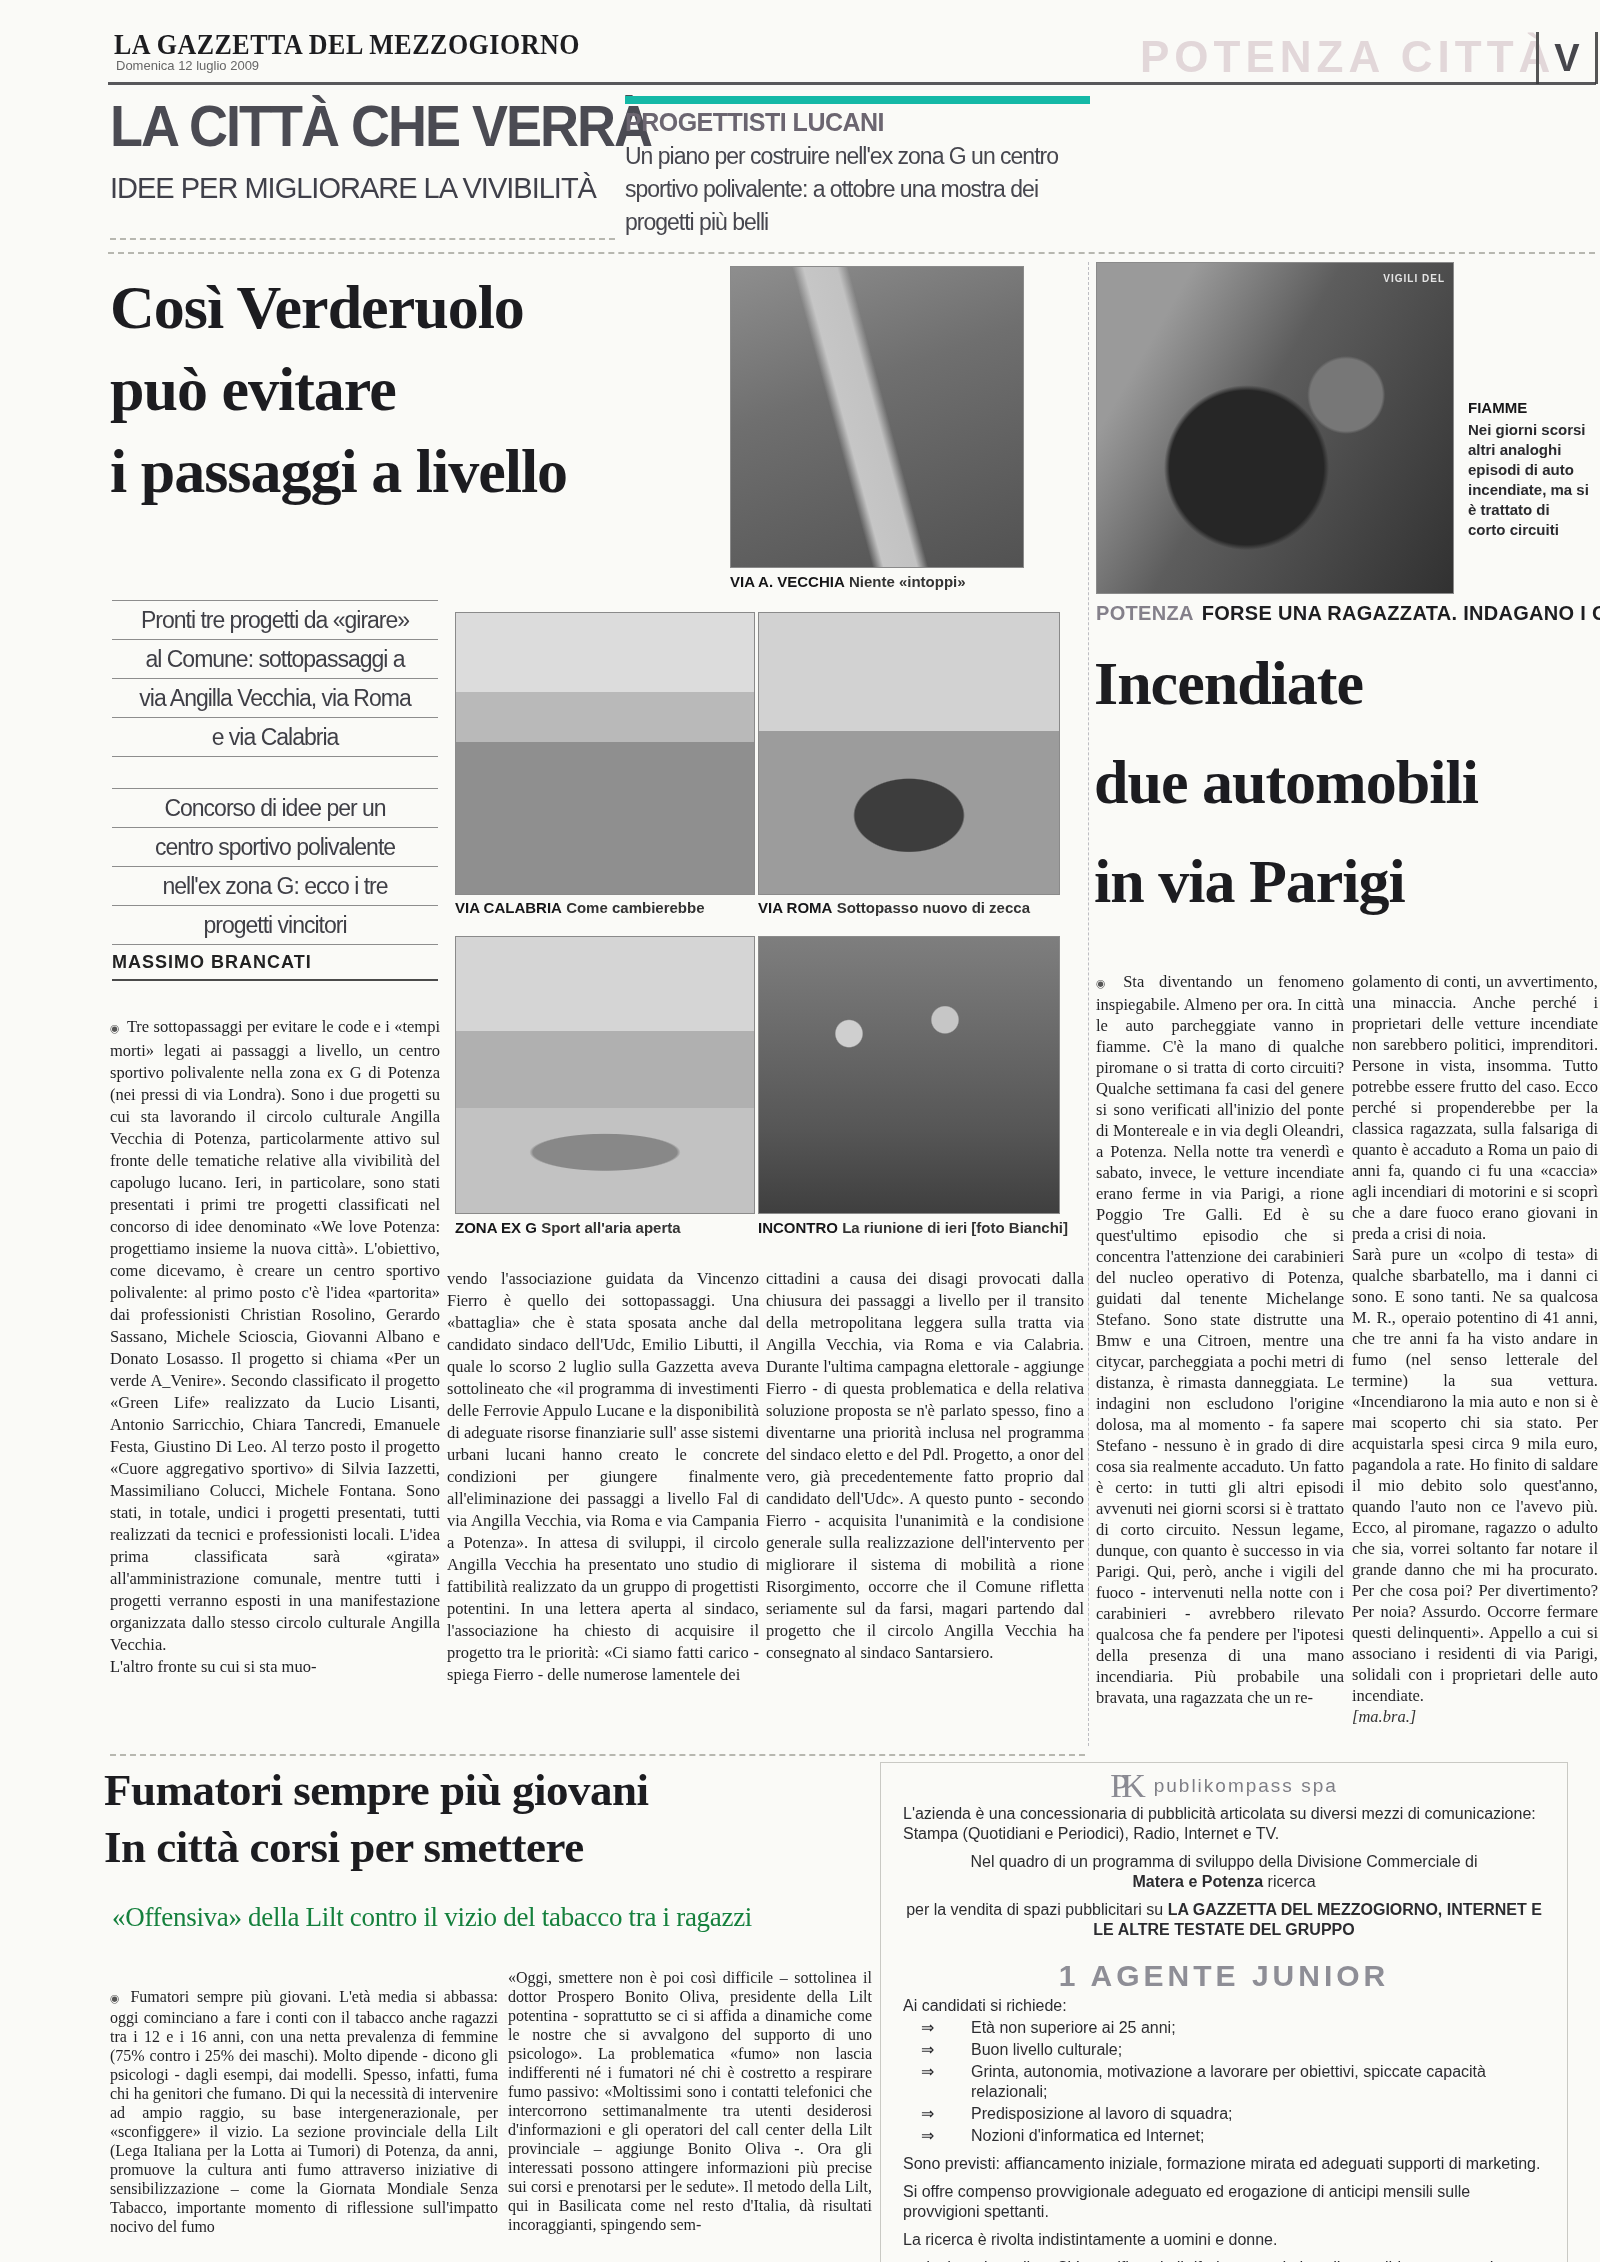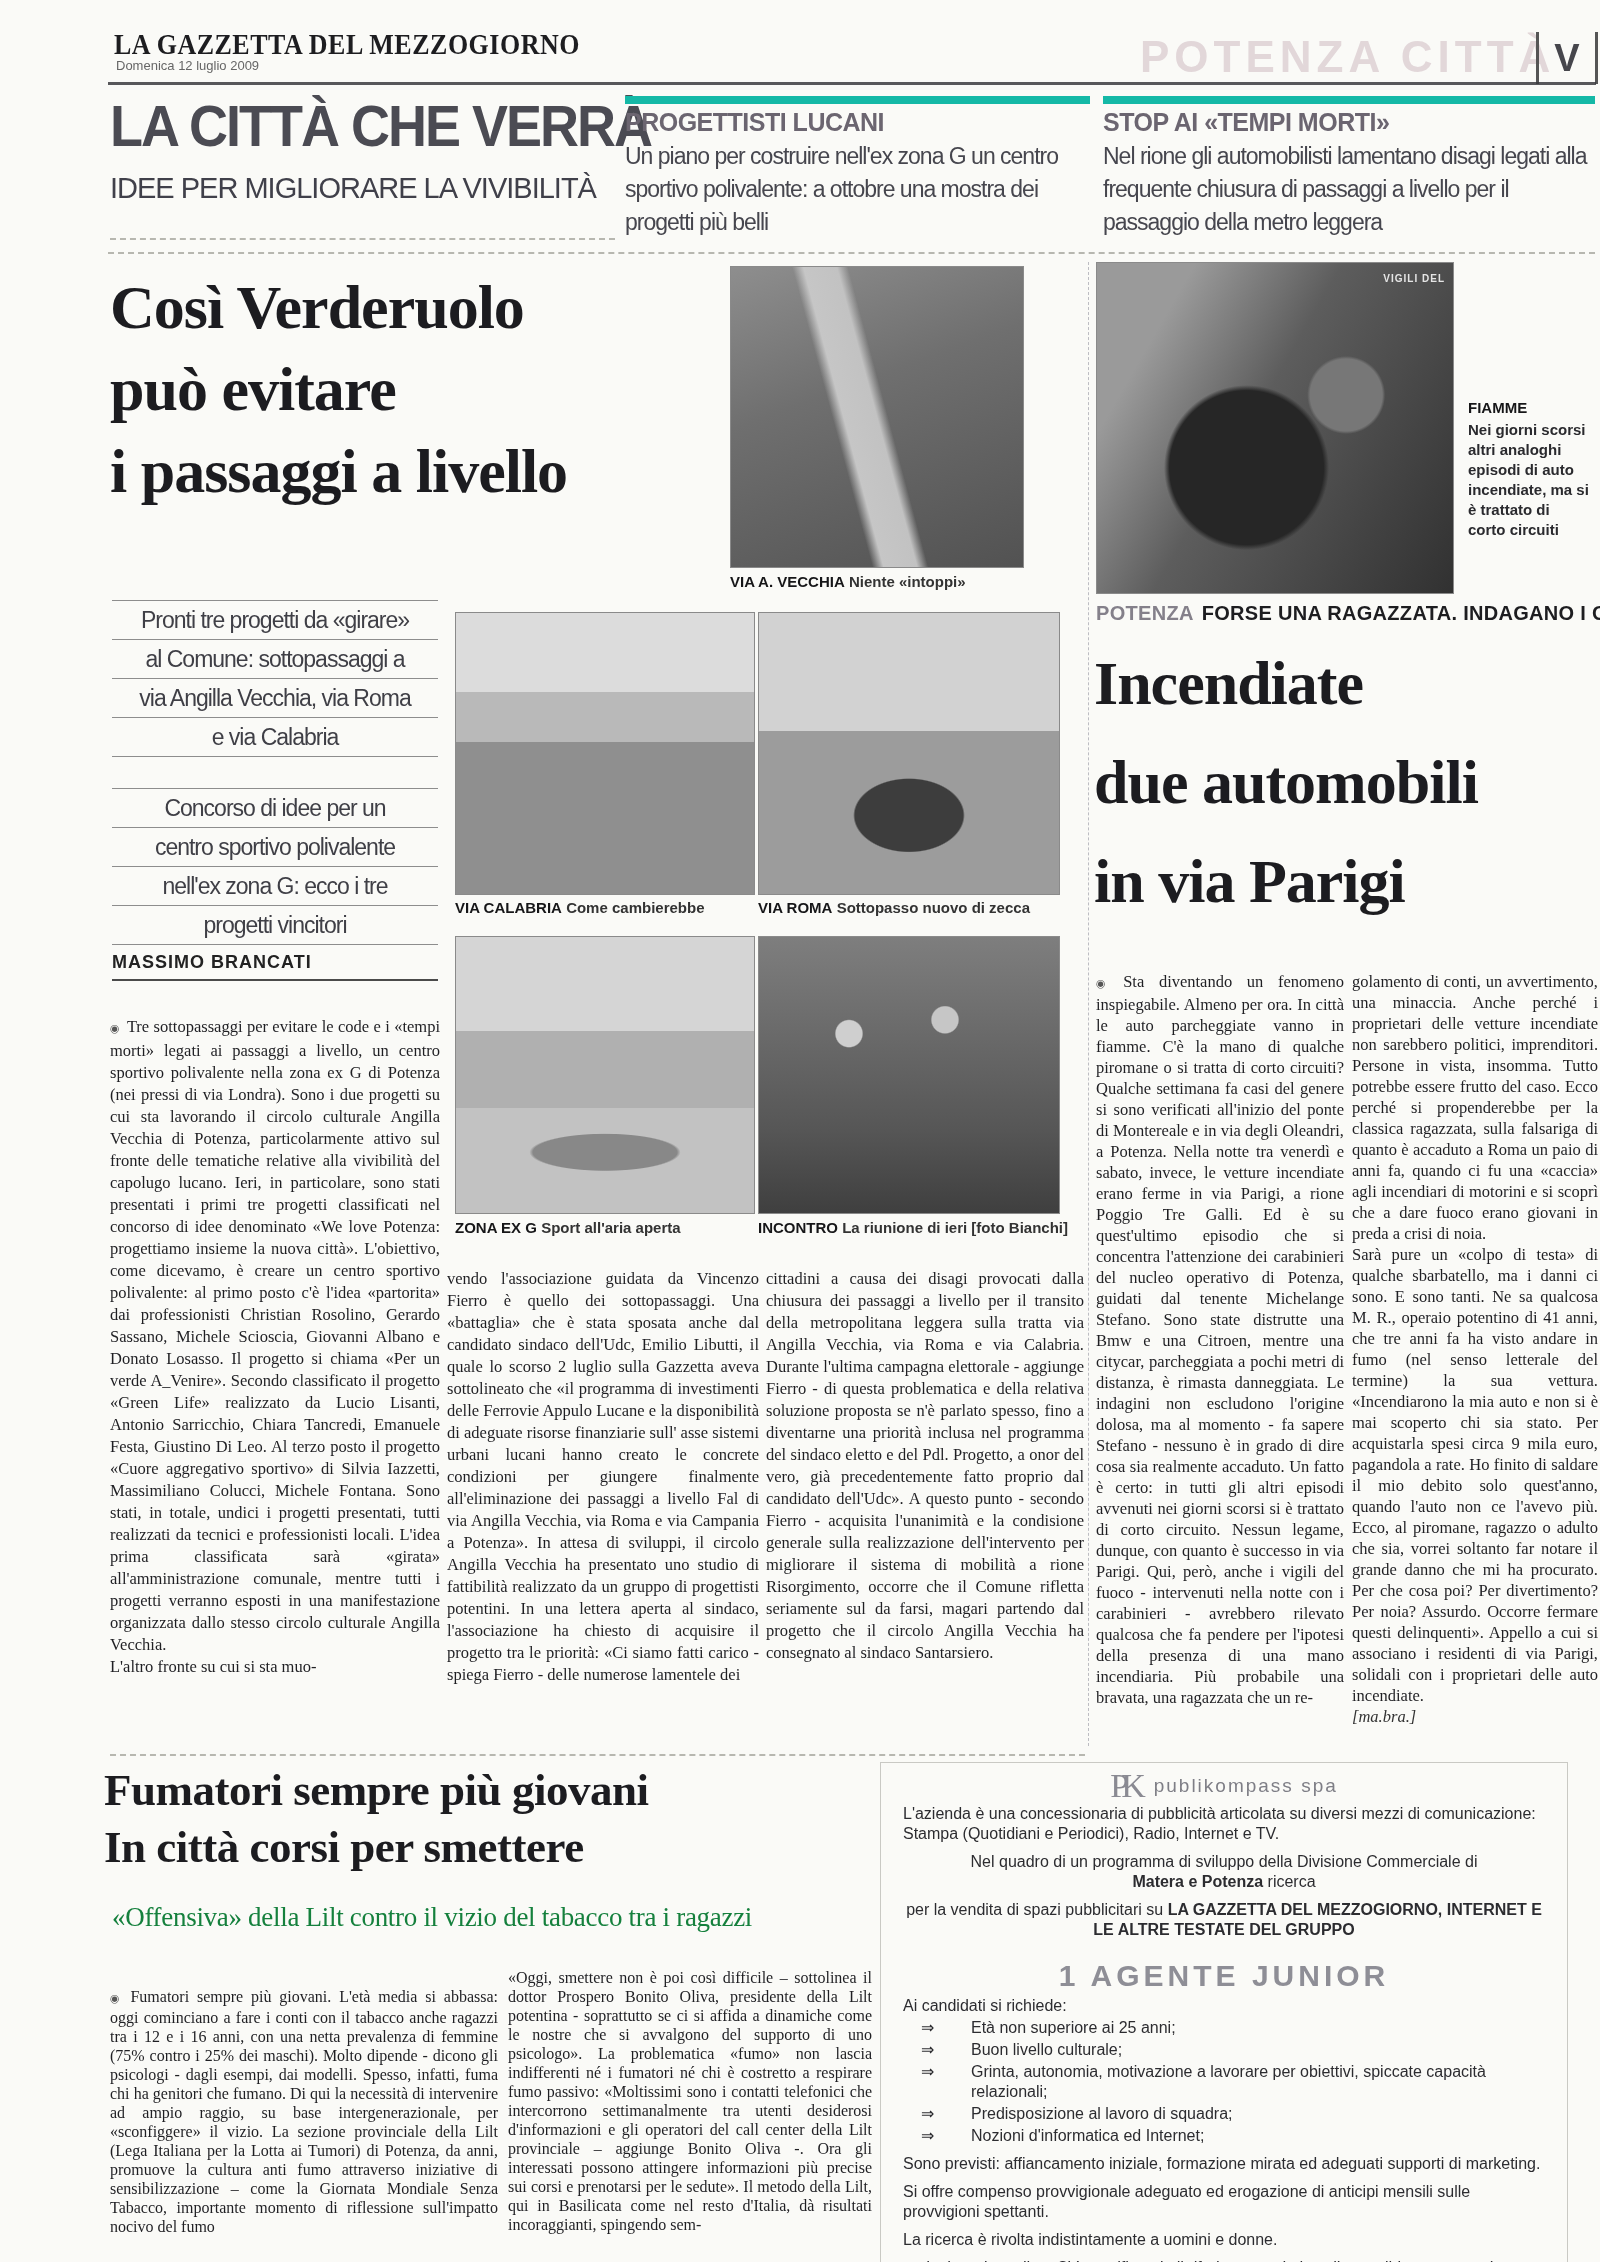--- a/index.html
+++ b/index.html
@@ -112,24 +112,20 @@
 
   <div class="abs bigtitle" style="left:110px;top:94px;">LA CITTÀ CHE VERRÀ</div>
   <div class="abs bigsub" style="left:110px;top:172px;">IDEE PER MIGLIORARE LA VIVIBILITÀ</div>
   <div class="abs dashrule" style="left:110px;top:238px;width:505px;"></div>
 
   <div class="abs kickblock" style="left:625px;top:96px;width:465px;">
     <div class="kicker">PROGETTISTI LUCANI</div>
     <div class="kicktext">Un piano per costruire nell'ex zona G un centro sportivo polivalente: a ottobre una mostra dei progetti più belli</div>
   </div>
 
-  <div class="abs kickblock" style="left:1103px;top:96px;width:492px;">
-    <div class="kicker">STOP AI «TEMPI MORTI»</div>
-    <div class="kicktext">Nel rione gli automobilisti lamentano disagi legati alla frequente chiusura di passaggi a livello per il passaggio della metro leggera</div>
-  </div>
 
   <div class="abs dashrule" style="left:108px;top:252px;width:1487px;"></div>
 
   <div class="abs headline h-main" style="left:110px;top:266px;width:620px;">
     <div>Così Verderuolo</div>
     <div>può evitare</div>
     <div>i passaggi a livello</div>
   </div>
 
   <div class="abs photo ph1" style="left:730px;top:266px;width:292px;height:300px;"></div>

